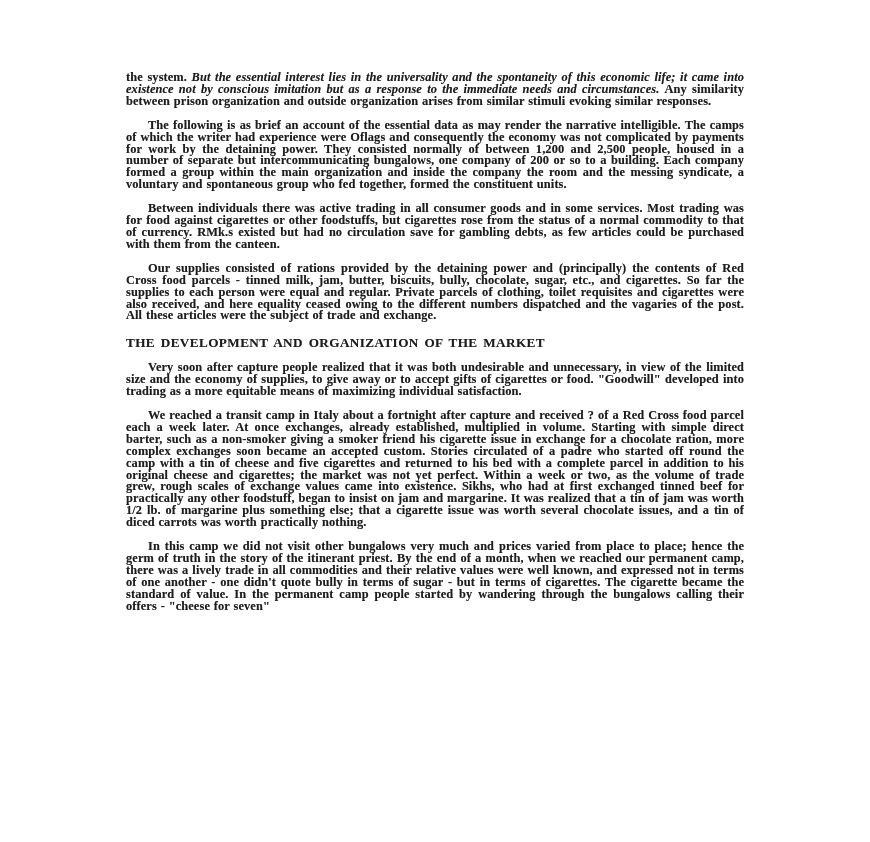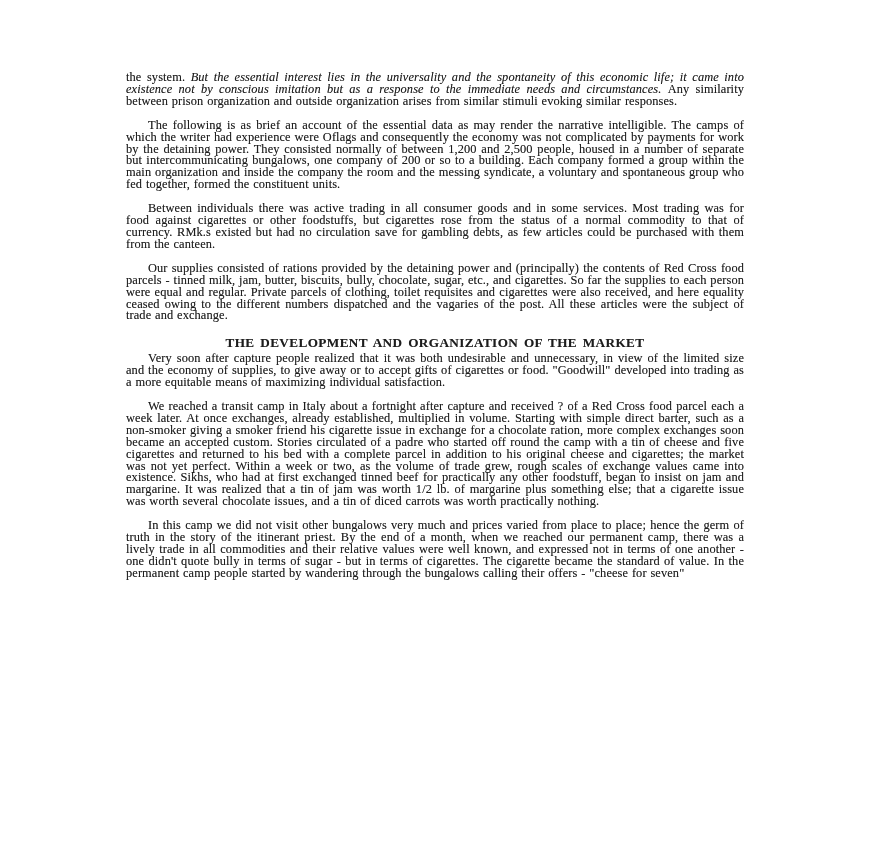--- a/index.html
+++ b/index.html
@@ -30,34 +30,35 @@
     line-height: 11.9px;
     color: #1d1d1d;
     text-align: justify;
     word-spacing: 0.6px;
     letter-spacing: 0.1px;
     text-shadow: 0 0 0.6px rgba(30,30,30,0.45);
   }
   .para {
     margin: 0 0 12px 0;
     text-indent: 22px;
+    font-weight: bold;
   }
   .para.no-indent {
     text-indent: 0;
   }
   .para em {
     font-style: italic;
   }
   .section-heading {
-    margin: 14px 0 4px 0;
+    margin: 14px 0 13px 0;
     font-size: 13.2px;
     font-weight: 700;
     letter-spacing: 0.4px;
     word-spacing: 2px;
-    text-align: center;
+    text-align: left;
     text-indent: 0;
     line-height: 13px;
   }
 </style>
 </head>
 <body>
 
 <div class="page">
   <div class="text-block">
 

